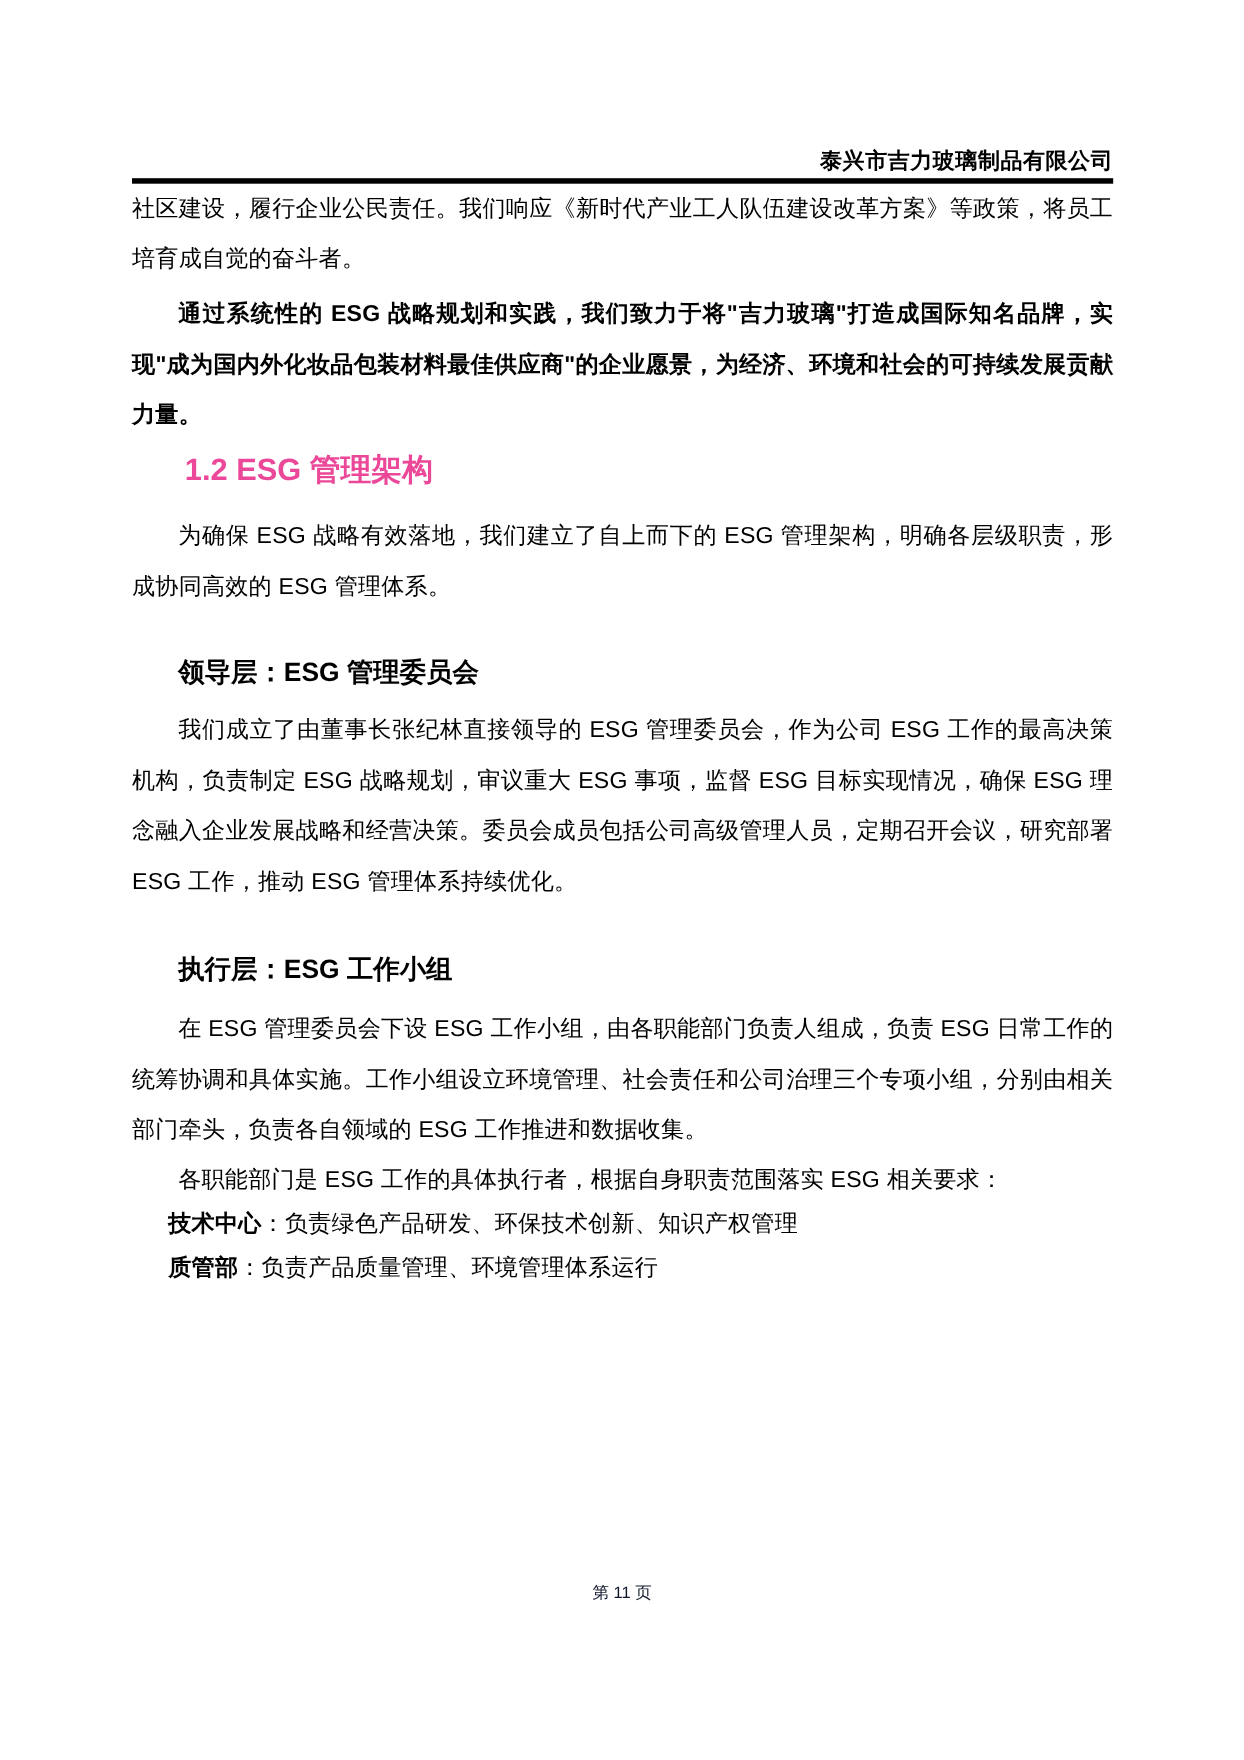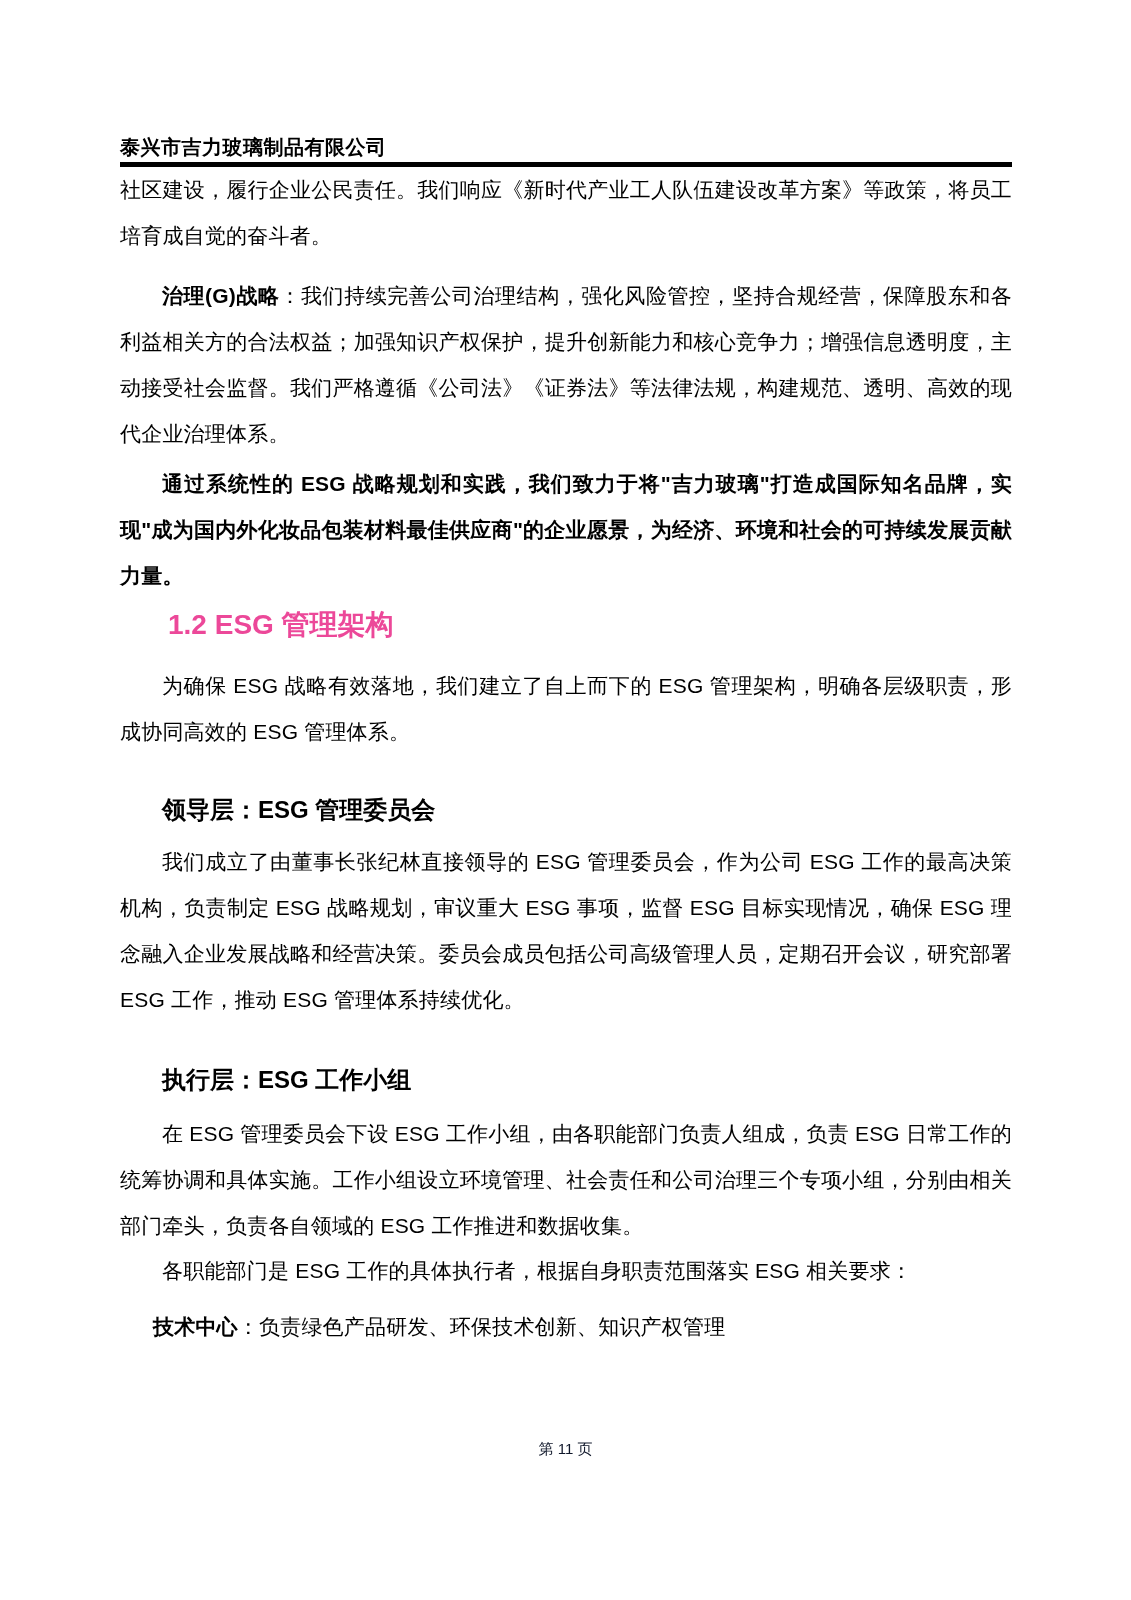--- a/index.html
+++ b/index.html
@@ -15,20 +15,21 @@
     overflow: hidden;
     margin: 0 auto;
   }
   .page-header {
     margin: 0 119px 0 120px;
     padding-top: 136px;
     padding-bottom: 4px;
     border-bottom: 5px solid #000000;
   }
   .company-name {
+    text-align: right;
     font-size: 20px;
     font-weight: bold;
     line-height: 22px;
     letter-spacing: 0.5px;
   }
   .content {
     margin: 0 119px 0 120px;
   }
   p.body {
     font-size: 21px;
@@ -58,21 +59,20 @@
   h3.h-lead { margin-top: 38px; }
   h3.h-exec { margin-top: 40px; }
   h3.h-impl { margin-top: 32px; }
   p.tight { line-height: 40px; }
   p.dept {
     font-size: 21px;
     line-height: 40px;
     text-align: justify;
     padding-left: 33px;
     letter-spacing: 0.2px;
-    margin-top: 16px;
   }
   .bold { font-weight: bold; }
   .page-footer {
     position: absolute;
     left: 0;
     top: 1438px;
     width: 100%;
     text-align: center;
     font-size: 15px;
     color: #0f172a;
@@ -85,41 +85,41 @@
 <div class="page">
 
   <header class="page-header">
     <div class="company-name">泰兴市吉力玻璃制品有限公司</div>
   </header>
 
   <main class="content">
 
     <p class="body">社区建设，履行企业公民责任。我们响应《新时代产业工人队伍建设改革方案》等政策，将员工培育成自觉的奋斗者。</p>
 
-    <p class="body indent mt-gov"><span class="bold">治理(G)战略</span><span>：我们持续完善公司治理结构，强化风险管控，坚持合规经营，保障股东和各利益相关方的合法权益；加强知识产权保护，提升创新能力和核心竞争力；增强信息透明度，主动接受社会监督。我们严格遵循《公司法》《证券法》等法律法规，构建规范、透明、高效的现代企业治理体系。</span></p>
 
     <p class="body indent mt-vis">通过系统性的 ESG 战略规划和实践，我们致力于将"吉力玻璃"打造成国际知名品牌，实现"成为国内外化妆品包装材料最佳供应商"的企业愿景，为经济、环境和社会的可持续发展贡献力量。</p>
 
     <h2 class="section-heading" style="color:#ec4899;margin-left:48px;">1.2 ESG 管理架构</h2>
 
     <p class="body indent mt-intro">为确保 ESG 战略有效落地，我们建立了自上而下的 ESG 管理架构，明确各层级职责，形成协同高效的 ESG 管理体系。</p>
 
     <h3 class="sub-heading h-lead">领导层：ESG 管理委员会</h3>
 
     <p class="body indent mt-lead">我们成立了由董事长张纪林直接领导的 ESG 管理委员会，作为公司 ESG 工作的最高决策机构，负责制定 ESG 战略规划，审议重大 ESG 事项，监督 ESG 目标实现情况，确保 ESG 理念融入企业发展战略和经营决策。委员会成员包括公司高级管理人员，定期召开会议，研究部署 ESG 工作，推动 ESG 管理体系持续优化。</p>
 
     <h3 class="sub-heading h-exec">执行层：ESG 工作小组</h3>
 
     <p class="body indent mt-exec">在 ESG 管理委员会下设 ESG 工作小组，由各职能部门负责人组成，负责 ESG 日常工作的统筹协调和具体实施。工作小组设立环境管理、社会责任和公司治理三个专项小组，分别由相关部门牵头，负责各自领域的 ESG 工作推进和数据收集。</p>
 
 
     <p class="body indent tight mt-impl">各职能部门是 ESG 工作的具体执行者，根据自身职责范围落实 ESG 相关要求：</p>
 
     <p class="dept"><span class="bold">技术中心</span><span>：负责绿色产品研发、环保技术创新、知识产权管理</span></p>
 
+    <p class="dept"><span class="bold">质管部</span><span>：负责产品质量管理、环境管理体系运行</span></p>
 
   </main>
 
   <footer class="page-footer">
     <span>第 11 页</span>
   </footer>
 
 </div>
 
 </body></html>

